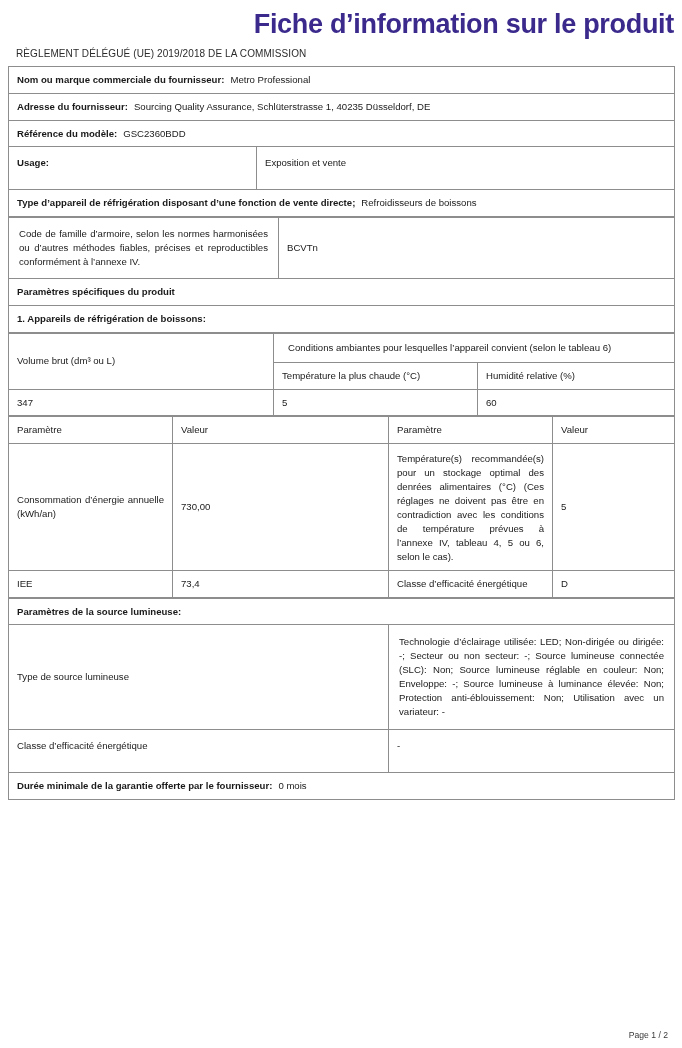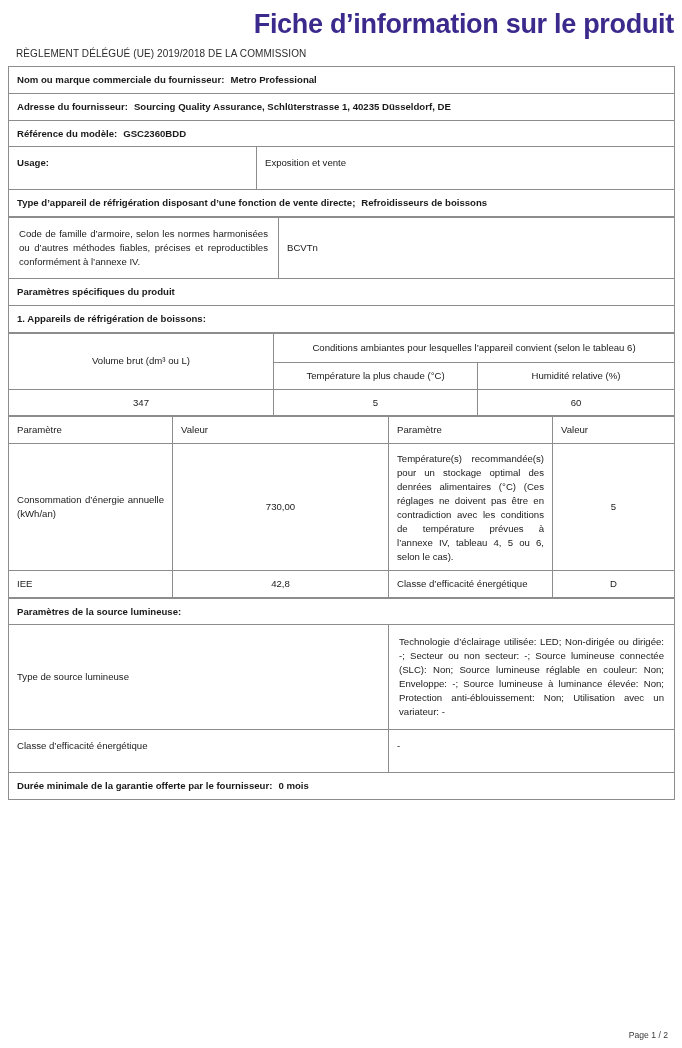--- a/index.html
+++ b/index.html
@@ -50,41 +50,41 @@
   .tbl td {
     border: 1px solid #8d8d8d;
     padding: 6px 8px;
     font-size: 9.6px;
     line-height: 1.45;
     vertical-align: middle;
     color: #1a1a1a;
   }
   .sec-wrap { border-bottom: 1px solid #ec4899; }
   .lbl-bold { font-weight: bold; }
-  .ctr { text-align: center; }
+  .ctr { }
   .just {
     text-align: justify;
     text-align-last: left;
     hyphens: manual;
   }
   .vtop { vertical-align: top; }
   .vmid { vertical-align: middle; }
 
   .row-tall td { padding-top: 9px; padding-bottom: 19px; }
 
   .hdr-cell { font-weight: bold; }
 
   .footer {
     position: absolute;
     right: 14px;
     bottom: 8px;
     font-size: 8.6px;
     color: #3a3a3a;
   }
-  .inline-val { font-weight: bold; padding-left: 6px; margin-top: 31px; }
+  .inline-val { font-weight: normal; padding-left: 6px; margin-top: 31px; }
 </style>
 </head>
 <body>
 
 <div class="page">
 
   <div class="title">Fiche d’information sur le produit</div>
   <div class="subtitle">RÈGLEMENT DÉLÉGUÉ (UE) 2019/2018 DE LA COMMISSION</div>
 
   <table class="tbl">
@@ -177,21 +177,21 @@
         <td>Valeur</td>
       </tr>
       <tr>
         <td class="just vmid">Consommation d’énergie annuelle (kWh/an)</td>
         <td class="ctr vmid">730,00</td>
         <td class="just vtop" style="padding-top:8px;">Température(s) recommandée(s) pour un stockage optimal des denrées alimentaires (°C) (Ces réglages ne doivent pas être en contradiction avec les conditions de température prévues à l’annexe IV, tableau 4, 5 ou 6, selon le cas).</td>
         <td class="ctr vmid">5</td>
       </tr>
       <tr>
         <td class="vmid">IEE</td>
-        <td class="ctr vmid">42,8</td>
+        <td class="ctr vmid">73,4</td>
         <td class="just vmid">Classe d’efficacité énergétique</td>
         <td class="ctr vmid">D</td>
       </tr>
     </tbody>
   </table>
 
   <table class="tbl sec-wrap">
     <colgroup>
         <col style="width:380px">
         <col style="width:286px">

